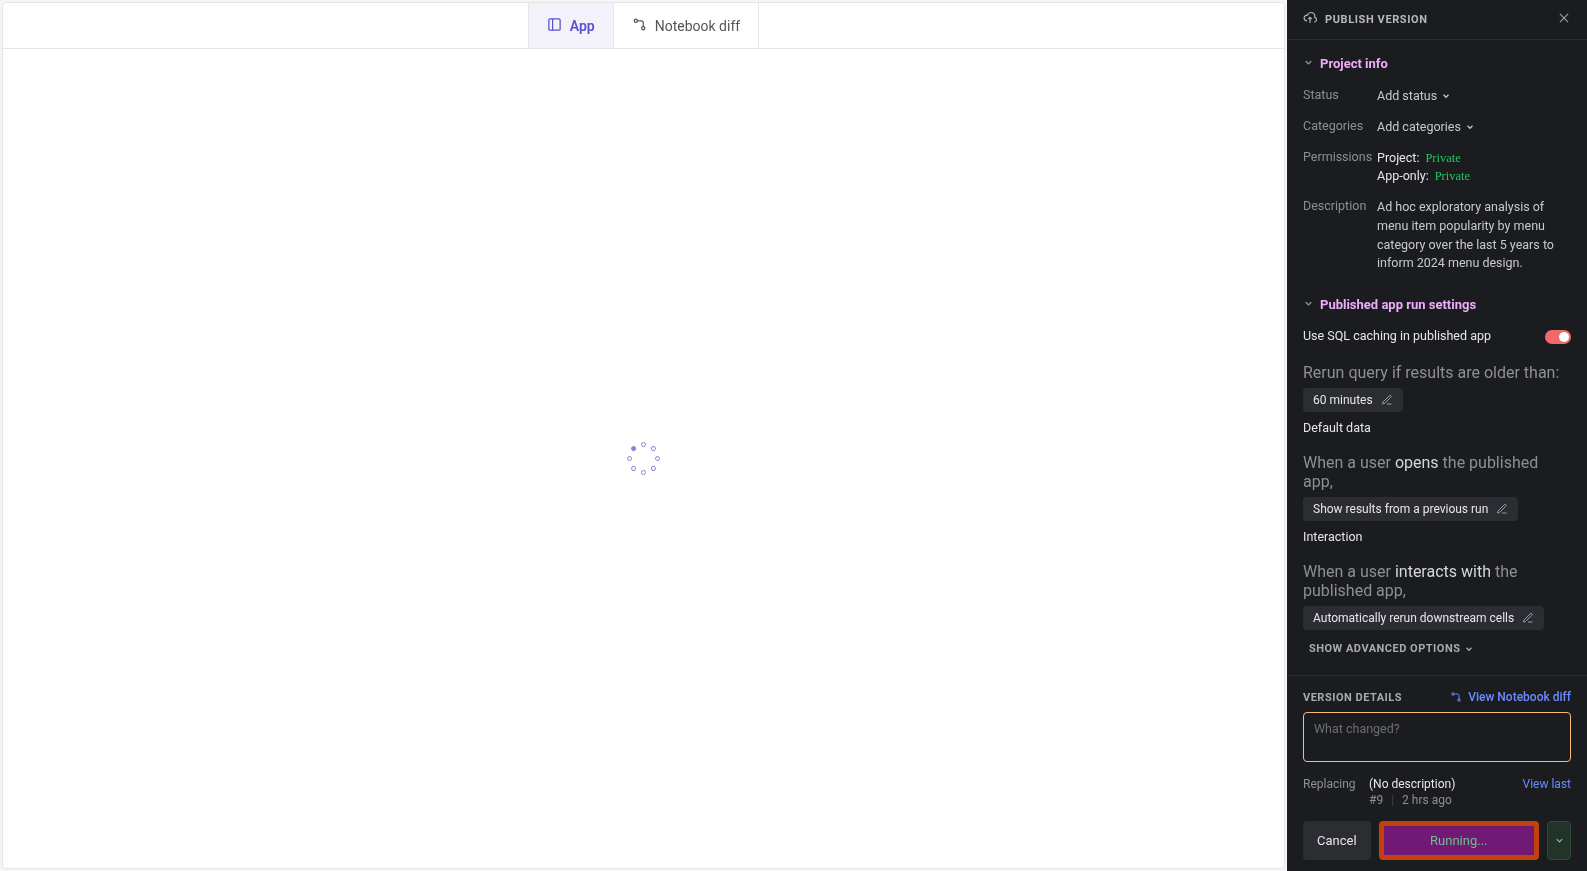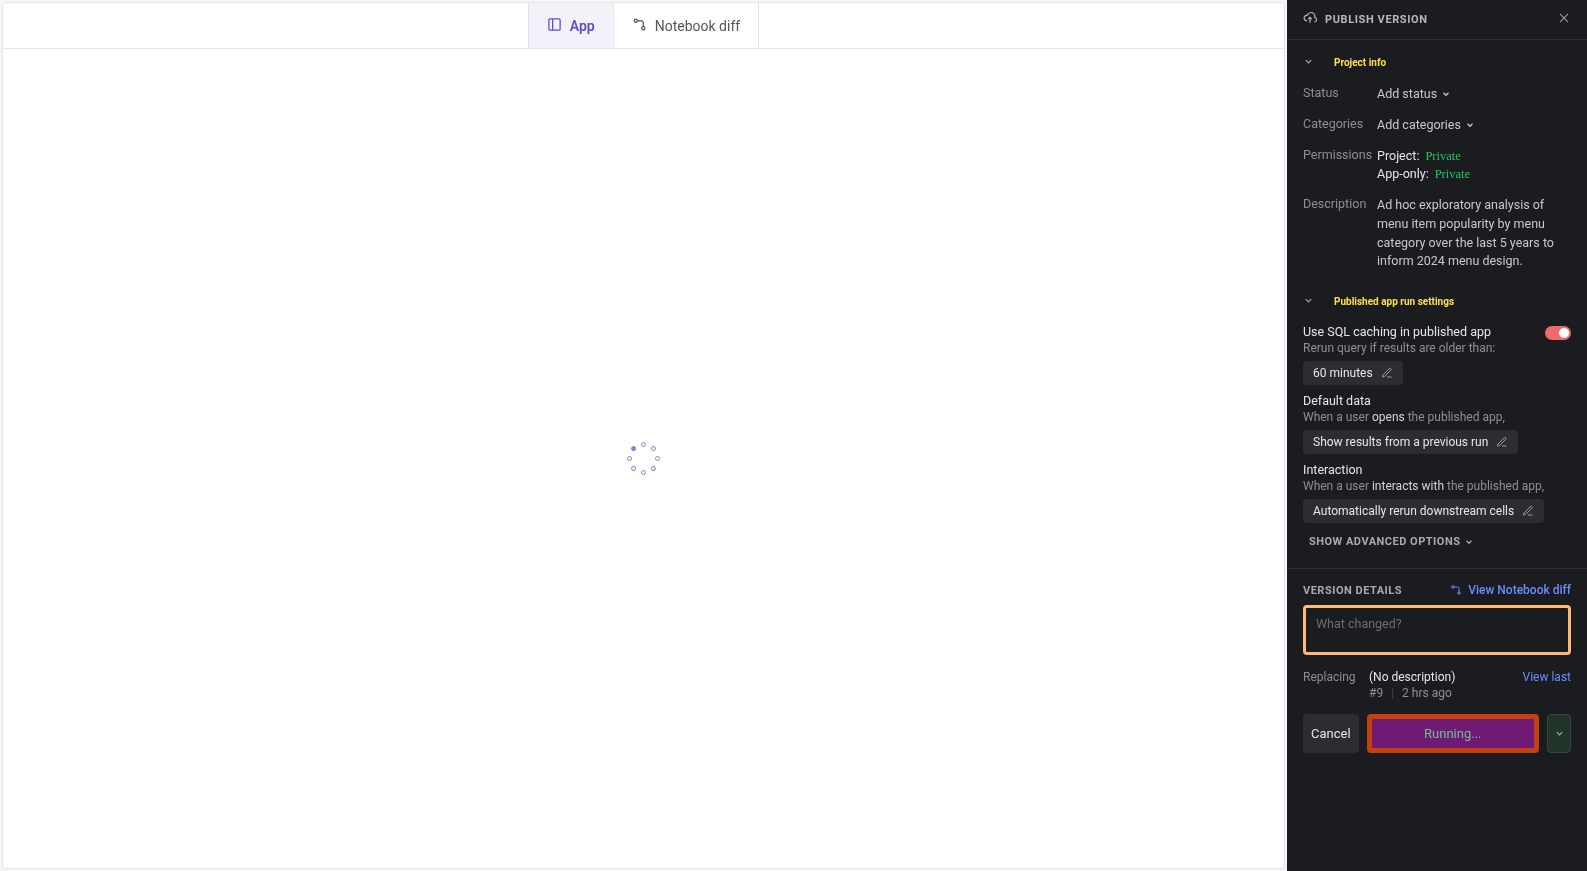--- a/index.html
+++ b/index.html
@@ -109,24 +109,24 @@
     overflow-y: auto;
     padding: 10px 0 0 0;
   }
 
   .section {
     padding: 6px 16px 12px 16px;
   }
   .section-title {
     display: flex;
     align-items: center;
-    gap: 20px;
-    font-size: 10px;
+    gap: 6px;
+    font-size: 13px;
     font-weight: 700;
-    color: #fde047;
+    color: #f0abfc;
     margin-bottom: 10px;
     cursor: pointer;
   }
   .section-title svg { width: 11px; height: 11px; color: #9a9ba0; }
 
   .info-row {
     display: flex;
     align-items: flex-start;
     padding: 6px 0;
     font-size: 12.5px;
@@ -151,22 +151,23 @@
   .perm-val { color: #22c55e; font-family: Liberation Serif, serif; }
 
   .subhead {
     color: #e6e6ea;
     font-size: 12.5px;
     margin-top: 8px;
     margin-bottom: 2px;
   }
   .subdesc {
     color: #8e8f95;
-    font-size: 12px;
+    font-size: 16px;
     margin-bottom: 6px;
+    margin-top: 18px;
   }
   .subdesc .emph { color: #d5d6da; }
 
   .pill {
     display: inline-flex;
     align-items: center;
     gap: 8px;
     background: #2c2d33;
     color: #e6e6ea;
     padding: 5px 10px;
@@ -235,21 +236,21 @@
     gap: 6px;
     cursor: pointer;
   }
   .vd-link svg { width: 12px; height: 12px; }
 
   .textarea-wrap { padding: 0 16px; }
   textarea {
     width: 100%;
     height: 50px;
     background: #1b1c20;
-    border: 3px solid #fdba74;
+    border: 1px solid #fdba74;
     border-radius: 4px;
     padding: 8px 10px;
     color: #ef4444;
     font-family: inherit;
     font-size: 12.5px;
     resize: none;
     outline: none;
   }
   textarea::placeholder { color: #6d6e74; }
 
@@ -264,21 +265,21 @@
   .replacing-row .meta { color: #8e8f95; display: flex; gap: 8px; margin-top: 2px; }
   .replacing-row .meta .sep { color: #444; }
   .replacing-row .view-live { margin-left: auto; color: #6b8cff; cursor: pointer; }
 
   .footer-buttons {
     display: flex;
     gap: 8px;
     padding: 6px 16px 16px 16px;
   }
   .btn {
-    padding: 7px 8px;
+    padding: 7px 14px;
     border-radius: 4px;
     font-size: 13px;
     cursor: pointer;
     border: none;
     font-family: inherit;
   }
   .btn-cancel {
     background: #2c2d33;
     color: #e6e6ea;
   }

